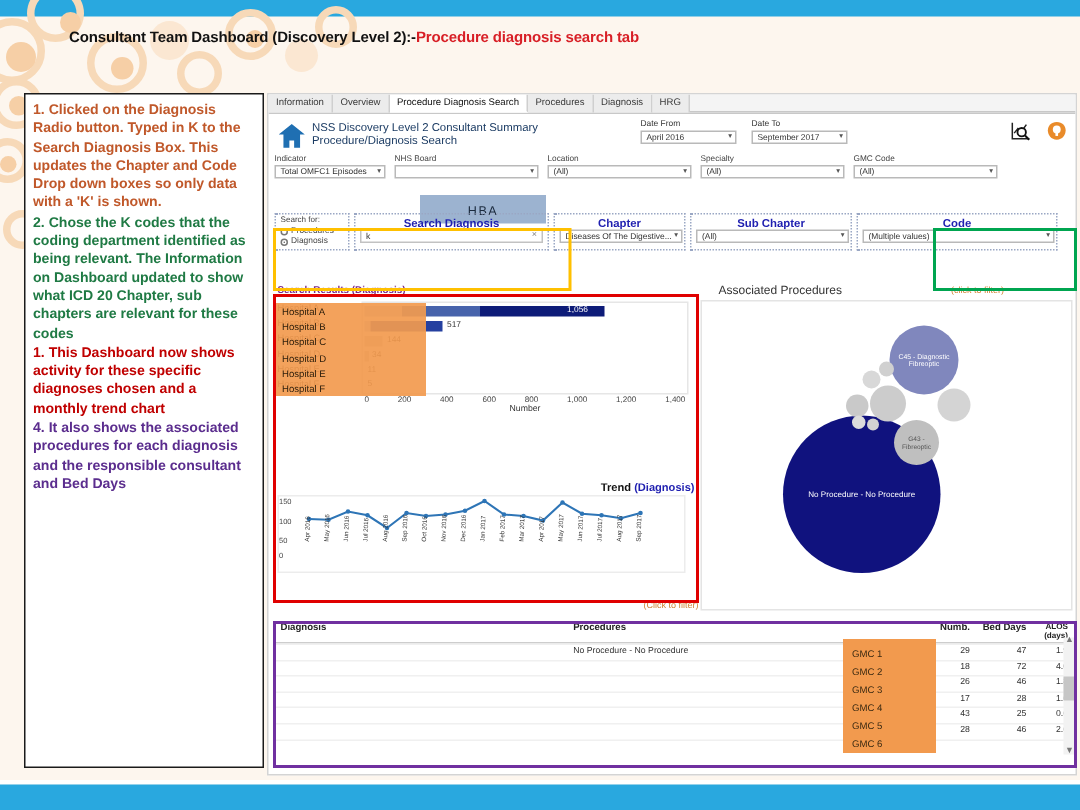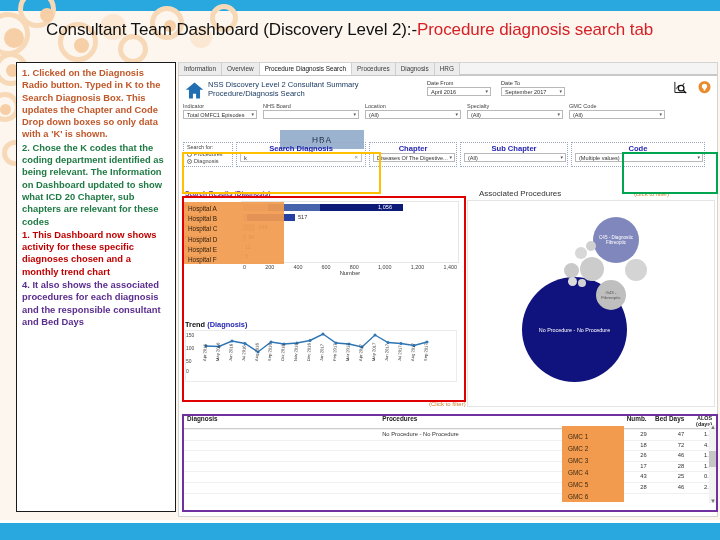--- a/index.html
+++ b/index.html
@@ -18,21 +18,21 @@
 
   
   .blob { position:absolute; border-radius:50%; }
   .blob.ring { border:5px solid #f7d9b8; background:transparent; }
   .blob.fill { background:#f6cfa6; }
   .blob.pale { background:#fbe7d2; }
 
   
   .title {
     position:absolute; left:46px; top:20px; width:620px;
-    font-size:17px; font-weight:normal; color:#111; white-space:nowrap;
+    font-size:10px; font-weight:bold; color:#111; white-space:nowrap;
     letter-spacing:-.1px;
   }
   .title .red { color:#d81f26; }
   .subtitle {
     position:absolute; left:46px; top:44px;
     font-size:12.2px; font-weight:bold; color:#1f1fd0;
     text-decoration:underline; white-space:nowrap; cursor:pointer;
     letter-spacing:-.1px;
   }
 
@@ -350,21 +350,21 @@
           <span>600</span>
           <span>800</span>
           <span>1,000</span>
           <span>1,200</span>
           <span>1,400</span>
         </div>
         <div class="axistitle">Number</div>
       </div>
     </div>
 
-    <div style="position:absolute;left:0;top:255px;width:284px;">
+    <div style="position:absolute;left:0;top:255px;width:284px;text-align:right;">
       <div class="trendttl">Trend <span class="blue">(Diagnosis)</span></div>
       <div class="trendbox">
         <div class="yt" style="top:1px;">150</div>
         <div class="yt" style="top:14px;">100</div>
         <div class="yt" style="top:27px;">50</div>
         <div class="yt" style="top:37px;">0</div>
         <svg width="236" height="44" viewBox="0 0 236 44" style="position:absolute;left:16px;top:0;">
           <polyline points="4,15 17,15.5 30,10 43,12.5 56,21 69,11 82,13 95,12 108,9.5 121,3 134,12 147,13 160,16 173,4 186,11.5 199,12.5 212,14.5 225,11" stroke="#2e75b6" stroke-width="1.4" fill="none"></polyline>
           <g fill="#2e75b6">
             <circle cx="4" cy="15" r="1.5"></circle>

